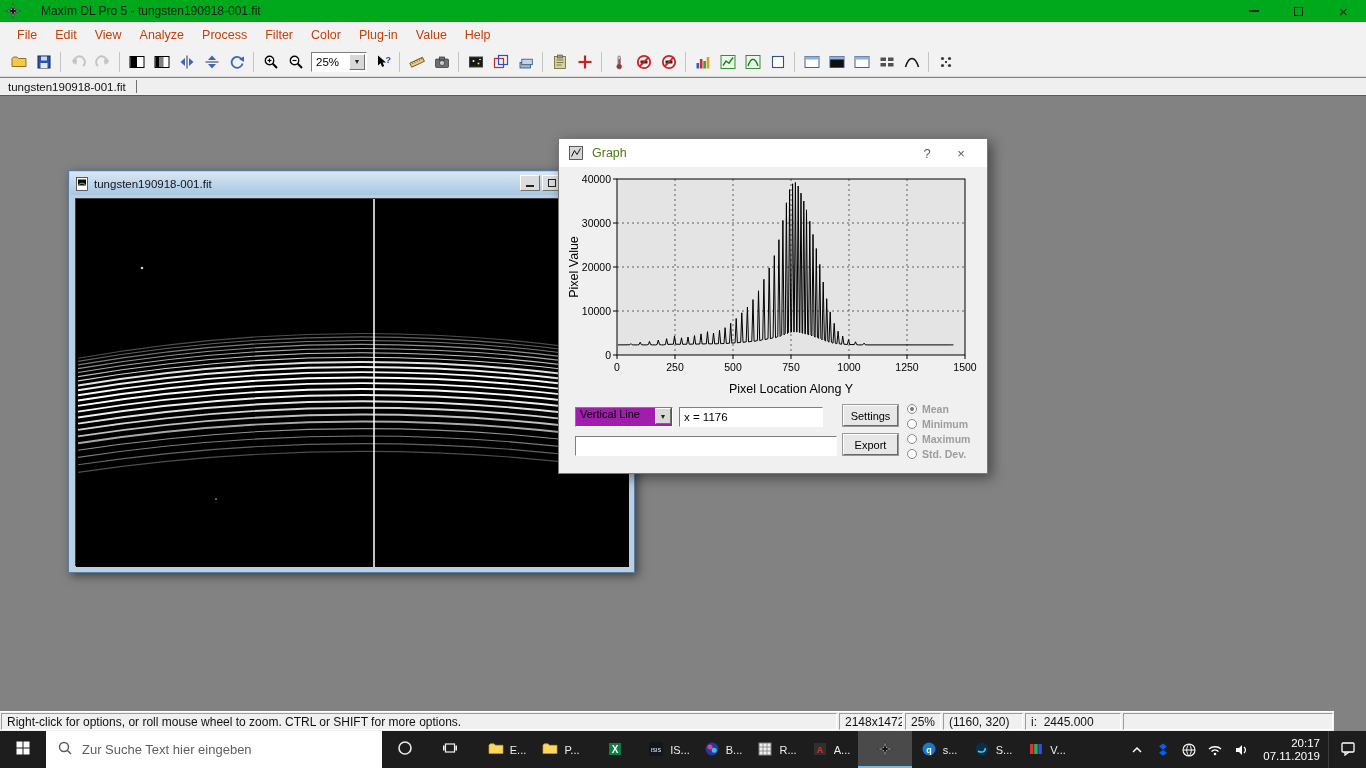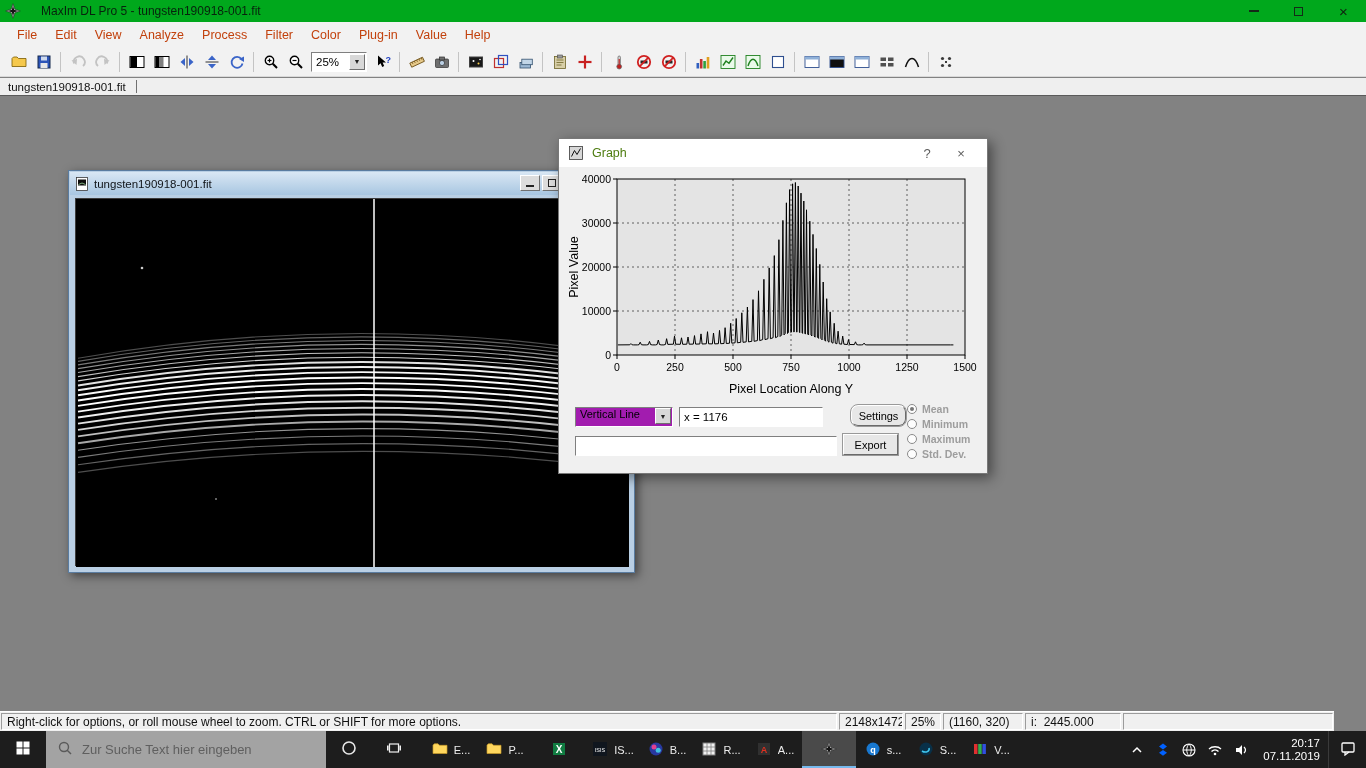--- a/index.html
+++ b/index.html
@@ -55,21 +55,21 @@
   .g-icon { width:16px; height:16px; }
   #graph-title { color:#4d7c0f; font-size:12.5px; margin-left:8px; flex:1; }
   .dlg-cap { width:34px; text-align:center; color:#5c5c5c; font-size:13px; }
   #graph-plot { position:absolute; left:0; top:30px; width:430px; height:232px; }
   .combo { position:absolute; left:16px; top:268px; width:98px; height:20px; background:#a21caf; border:1px solid; border-color:#7f7f7f #fff #fff #7f7f7f; display:flex; }
   .combo-text { flex:1; font-size:11px; padding-left:4px; color:#000; }
   .dlg-input { position:absolute; height:20px; background:#fff; border:1px solid; border-color:#7f7f7f #fff #fff #7f7f7f; font-size:11.5px; padding:0 4px; font-family:"Liberation Sans",sans-serif; color:#000; }
   #x-input { left:120px; top:268px; width:144px; }
   #extra-input { left:16px; top:297px; width:262px; }
   .dlg-btn3d { position:absolute; width:55px; height:21px; background:#e7e7e7; border:1px solid; border-color:#fff #6a6a6a #6a6a6a #fff; outline:1px solid #999; font-size:11px; display:flex; align-items:center; justify-content:center; color:#000; }
-  #settings-btn { left:292px; top:266px;border-radius:7px; }
+  #settings-btn { left:284px; top:266px; }
   #export-btn { left:284px; top:295px; }
   #stat-options { position:absolute; left:348px; top:262px; width:78px; }
   .radio-row { display:flex; align-items:center; height:15px;font-weight:bold; }
   .radio-circle { width:10px; height:10px; border-radius:50%; background:#fdfdfd; border:1px solid #8a8a8a; display:inline-block; position:relative; flex:0 0 auto; }
   .radio-row.sel .radio-circle::after { content:""; position:absolute; left:2px; top:2px; width:4px; height:4px; border-radius:50%; background:#777; }
   .radio-label { color:#9d9d9d; font-size:10.5px; margin-left:5px; white-space:nowrap; }
 
   
   #statusbar { position:absolute; left:0; top:711px; width:1334px; height:20px; background:#f0f0f0; display:flex; border-top:1px solid #fff; z-index:40; }
   .sb-seg { border:1px solid; border-color:#9b9b9b #fff #fff #9b9b9b; margin:1px; display:flex; align-items:center; padding:0 5px; font-size:12px; color:#111; white-space:pre; overflow:hidden; }
@@ -77,21 +77,21 @@
   #sb-size { flex:0 0 64px; }
   #sb-zoom { flex:0 0 36px; }
   #sb-pos { flex:0 0 80px; }
   #sb-int { flex:0 0 96px; }
   #sb-rest { flex:1; }
 
   
   #taskbar { position:absolute; left:0; top:731px; width:1366px; height:37px; background:#1d1d1d; display:flex; align-items:stretch; z-index:50; }
   .tbk-btn { display:flex; align-items:center; justify-content:center; }
   #start-btn { width:46px; }
-  #search-box { width:280px; background:#a3a3a3; display:flex; align-items:center; gap:9px; padding:0 11px; }
+  #search-box { width:336px; background:#ffffff; display:flex; align-items:center; gap:9px; padding:0 11px; }
   #search-box input { border:none; outline:none; flex:1; font-size:13px; color:#333; background:transparent; font-family:"Liberation Sans",sans-serif; }
   #search-box input::placeholder { color:#5f5f5f; opacity:1; }
   #cortana-btn, #taskview-btn { width:45px; }
   #taskbar-apps { display:flex; margin-left:8px; }
   .tb-app { width:54px; display:flex; align-items:center; justify-content:center; gap:5px; color:#ededed; font-size:11px; }
   .tb-app.active { background:#4a4a4a; box-shadow:inset 0 -2px 0 #76b9ed; }
   .app-ic { width:17px; height:17px; }
   .app-label { max-width:24px; overflow:hidden; white-space:nowrap; }
   #tray { margin-left:auto; display:flex; align-items:center; gap:5px; padding:0 4px; }
   .tray-ic { width:21px; height:16px; display:flex; align-items:center; justify-content:center; }

